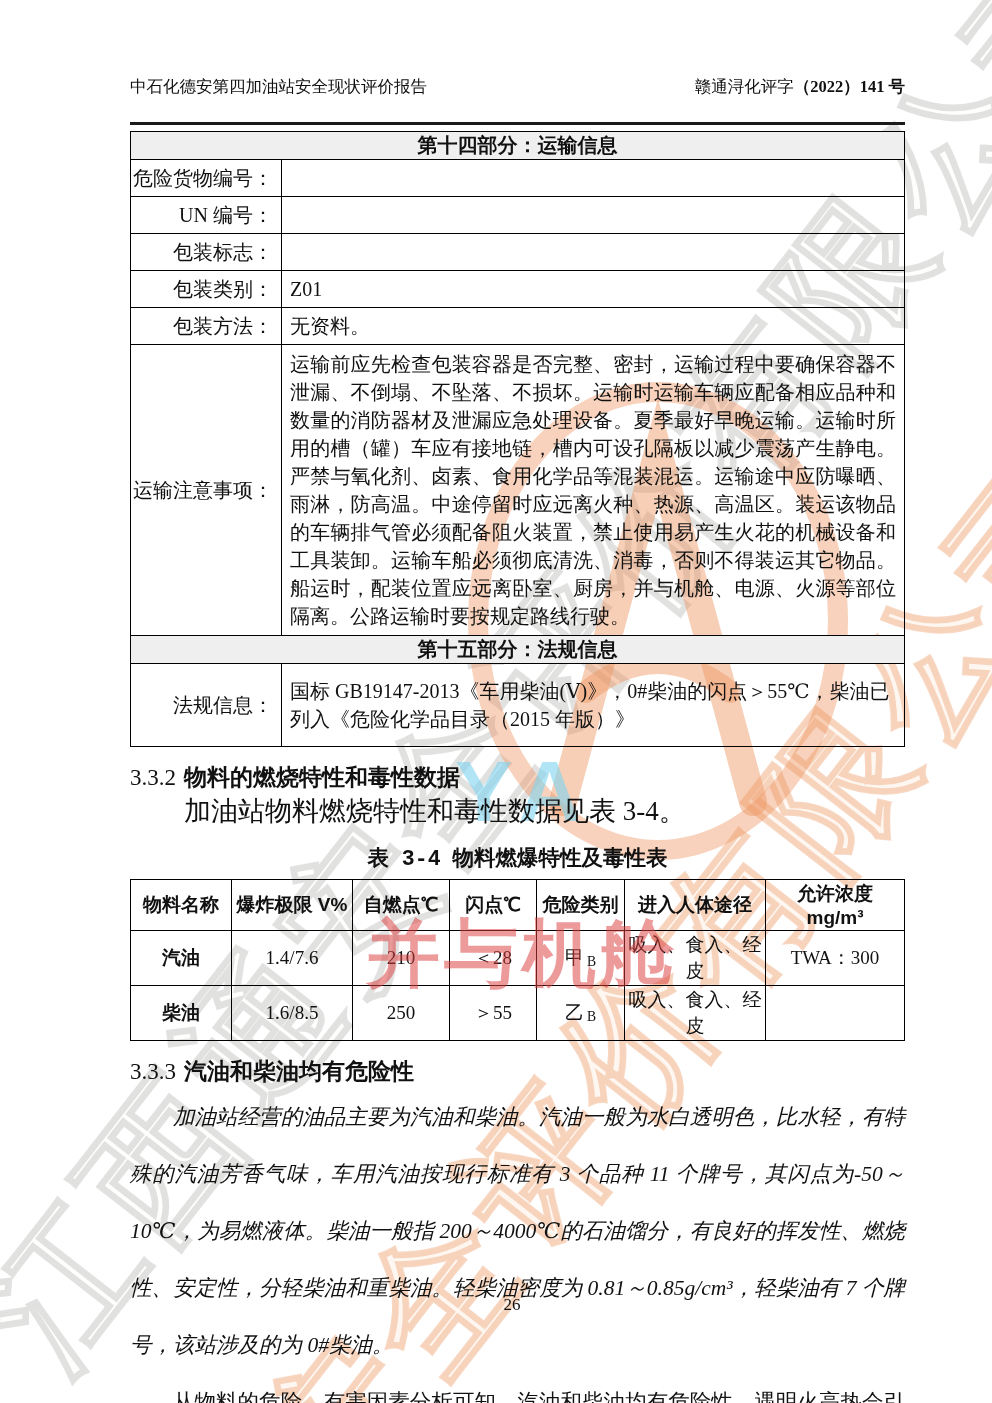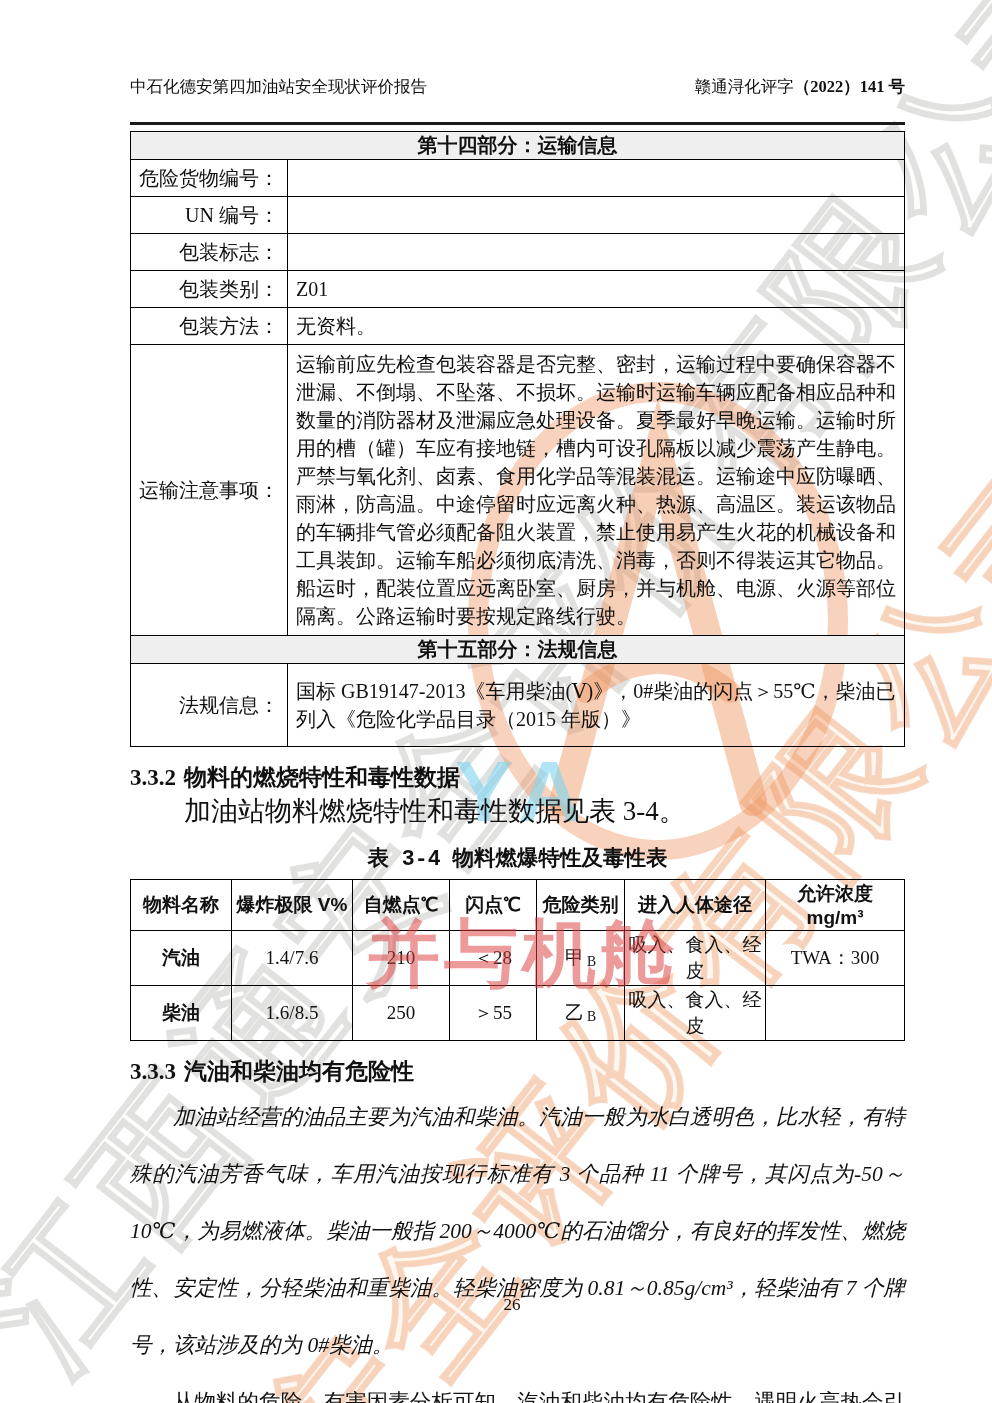--- a/index.html
+++ b/index.html
@@ -57,35 +57,35 @@
   .page-header .doc-no-num { font-weight:700; }
 
   table { border-collapse:collapse; width:100%; }
   .doc-table { margin-top:6px; border:1.5px solid #000; }
   .doc-table td { border:1px solid #000; font-size:20px; vertical-align:middle; }
   .doc-table .title-cell {
     background:#efefef; text-align:center; font-weight:700; height:18px;
     font-family:"Liberation Sans",sans-serif; font-size:20px;
   }
   .doc-table .lbl {
-    width:147px; text-align:right; padding:4px 8px 4px 8px; height:37px;
+    width:147px; text-align:right; padding:4px 8px 4px 2px; height:37px;
     white-space:nowrap;
   }
   .doc-table .val { padding:4px 8px; text-align:left; }
   .doc-table .notes {
     line-height:28px; padding:5px 8px; text-align:justify;
     text-justify:inter-ideograph;
   }
   .doc-table .law { line-height:28px; padding:13px 8px; text-align:left; }
 
   .h-section {
     margin-top:15px; font-size:23px; font-weight:700;
     font-family:"Liberation Sans",sans-serif;
   }
-  .h-section .sec-no { font-family:"Liberation Serif",serif; font-weight:700; margin-right:8px; }
+  .h-section .sec-no { font-family:"Liberation Serif",serif; font-weight:400; margin-right:8px; }
 
   .p-intro { font-size:27px; text-indent:2em; line-height:36px; }
 
   .tbl-caption {
     margin-top:14px; text-align:center; font-weight:700; font-size:21.5px;
     font-family:"Liberation Sans",sans-serif;
   }
   .tbl-caption .cap-no { font-family:Liberation Mono, monospace; margin-right:12px; }
 
   .mat-table { margin-top:7px; border:1.5px solid #000; }

